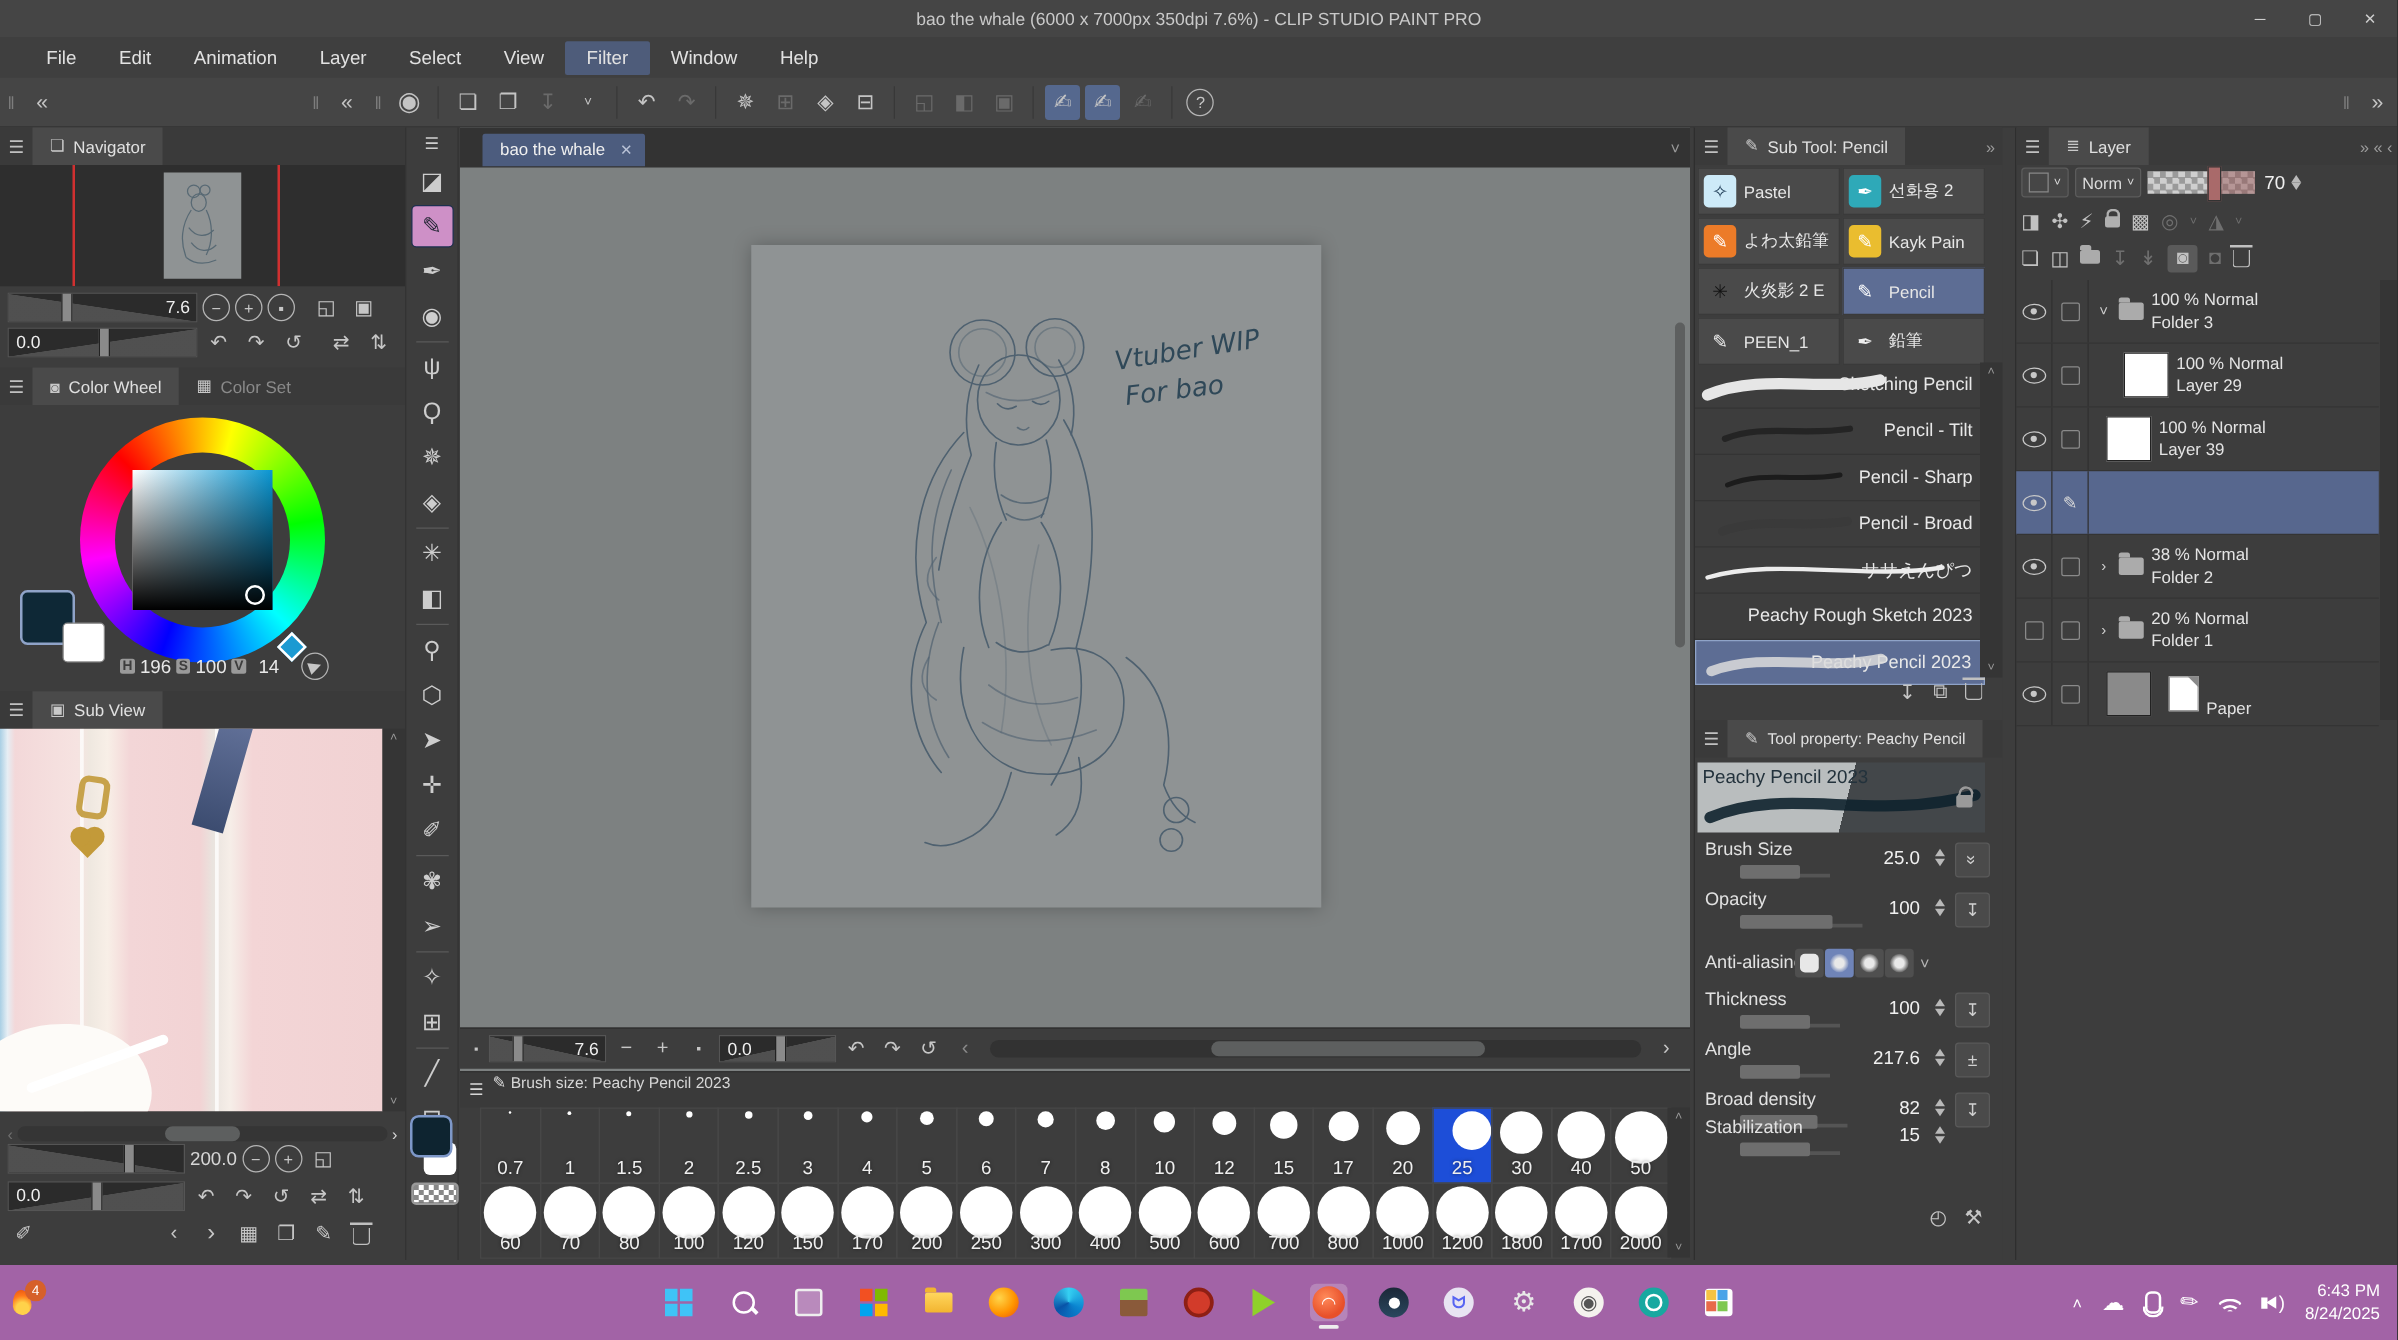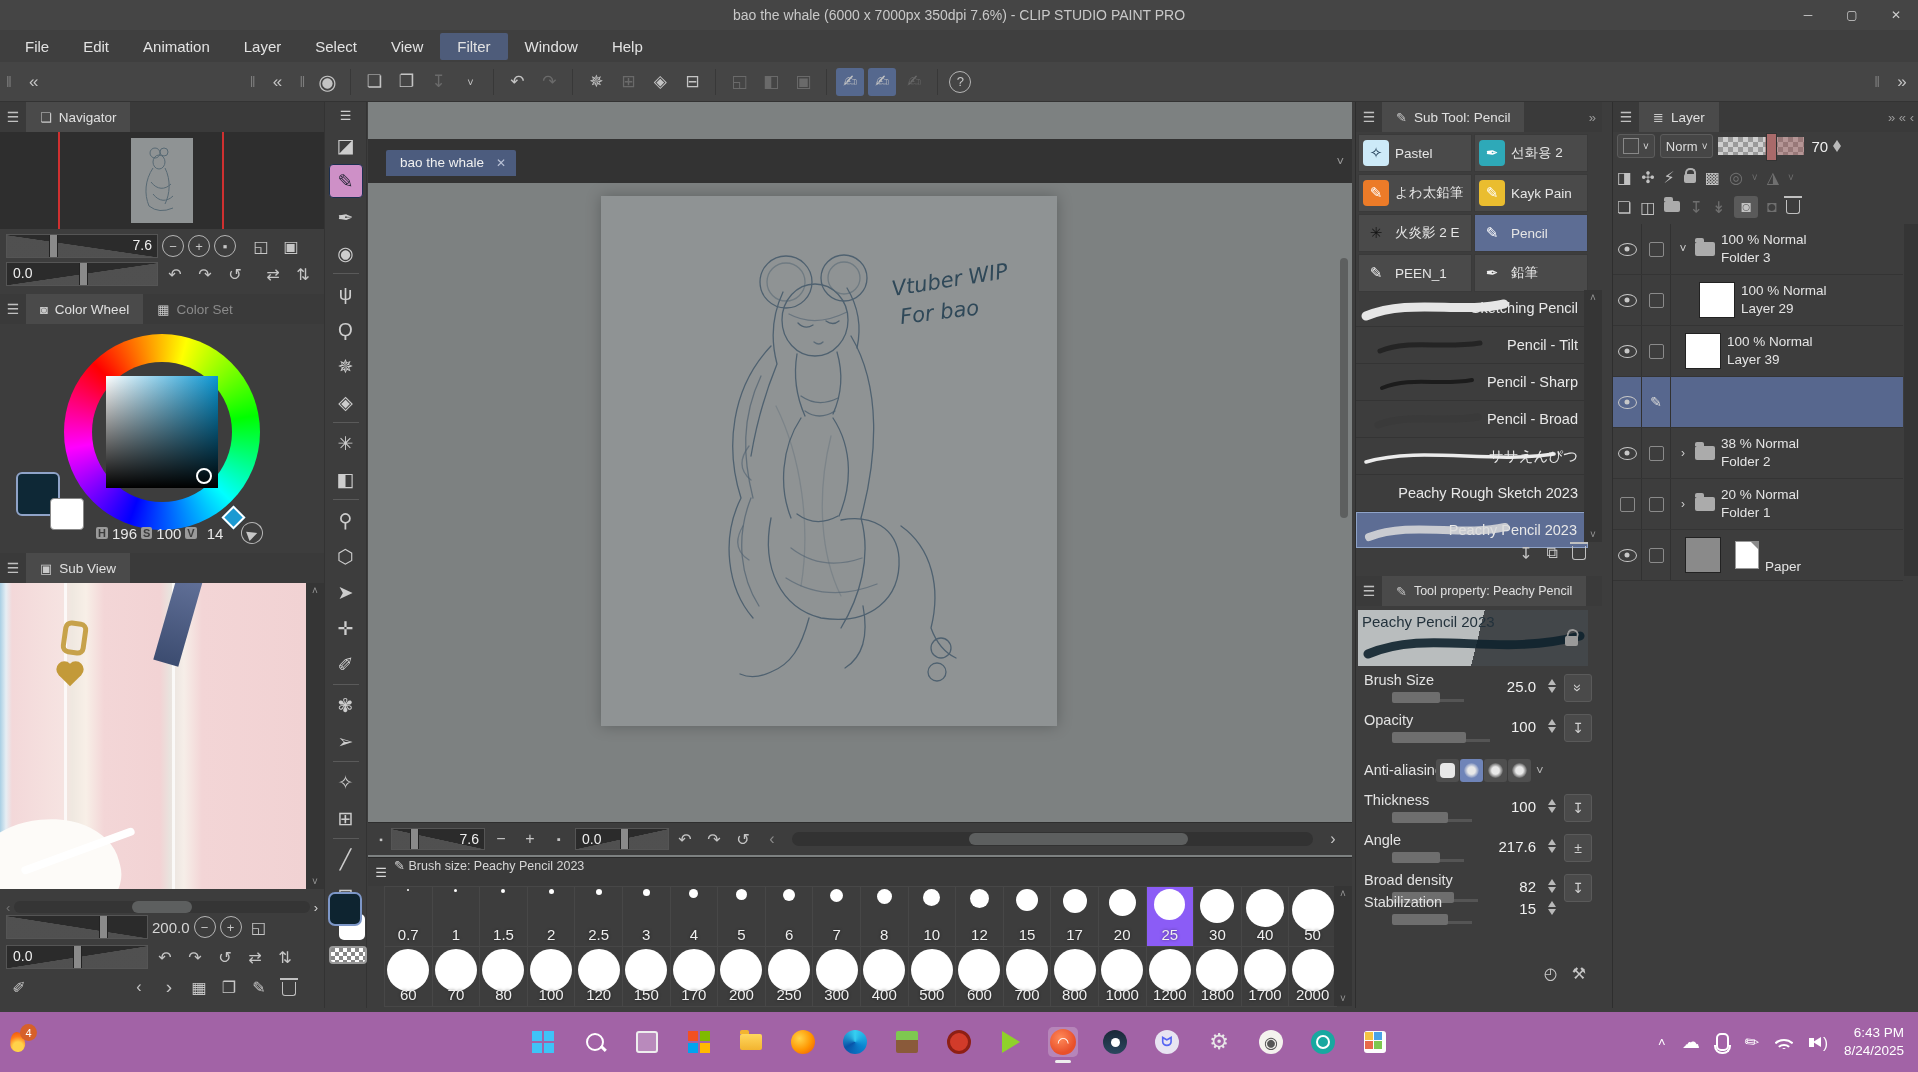--- a/index.html
+++ b/index.html
@@ -8,21 +8,21 @@
     -webkit-user-select:none;user-select:none;}
   .abs{position:absolute;}
   .row{display:flex;align-items:center;}
   .dim{color:#6f6f6f;}
   
   #titlebar{left:0;top:0;width:1918px;height:30px;background:#454545;display:flex;align-items:center;justify-content:center;}
   #titlebar .title{color:#c9c9c9;font-size:14px;}
   #wincontrols{position:absolute;right:0;top:0;height:30px;display:flex;}
   #wincontrols .wc{width:44px;height:30px;display:flex;align-items:center;justify-content:center;color:#cfcfcf;font-size:12px;}
   
-  #menubar{left:0;top:30px;width:1918px;height:32px;background:#3f3f3f;display:flex;align-items:center;padding-left:8px;box-sizing:border-box;}
+  #menubar{left:0;top:30px;width:1918px;height:32px;background:#3f3f3f;display:flex;align-items:center;padding-left:20px;box-sizing:border-box;}
   .menuitem{padding:5px 17px;font-size:15px;color:#e2e2e2;border-radius:2px;}
   .menuitem.active{background:#4e5c7a;}
   
   #toolbar{left:0;top:62px;width:1918px;height:40px;background:#454545;display:flex;align-items:center;border-bottom:1px solid #333;box-sizing:border-box;}
   .tbgrip{color:#7d7d7d;font-size:14px;margin:0 6px;}
   .tbico{width:28px;height:28px;display:flex;align-items:center;justify-content:center;font-size:17px;color:#c4c4c4;border-radius:3px;margin:0 2px;}
   .tbico.gray{color:#6a6a6a;}
   .tbico.on{background:#55688e;}
   .tbsep{width:1px;height:26px;background:#383838;margin:0 7px;}
   
@@ -72,35 +72,35 @@
   #toolstrip{left:324px;top:102px;width:43px;height:906px;background:#3d3d3d;border-left:1px solid #333;border-right:1px solid #333;box-sizing:border-box;}
   .tool{width:34px;height:34px;margin:2px auto;display:flex;align-items:center;justify-content:center;font-size:19px;color:#cdcdcd;border-radius:4px;}
   .tool.sel{background:#ce90c7;color:#2a2a3a;border:1.5px solid #1c2f4f;box-sizing:border-box;}
   .tooldiv{width:26px;height:1px;background:#5a5a5a;margin:3px auto;}
   #mainswatch{width:30px;height:30px;background:#0e2430;border:2.5px solid #7d97c8;border-radius:7px;position:absolute;left:3px;top:790px;z-index:2;}
   #subswatch{width:26px;height:26px;background:#fff;border-radius:5px;position:absolute;left:14px;top:812px;}
   #transswatch{position:absolute;left:4px;top:844px;width:34px;height:14px;border:2px solid #9a9a9a;border-radius:4px;
     background:repeating-conic-gradient(#fff 0 25%,#888 0 50%);background-size:8px 8px;}
   
   #canvasarea{left:368px;top:102px;width:984px;height:906px;background:#7d8181;}
-  #tabbar{position:absolute;left:0;top:0;width:100%;height:44px;background:#333;display:flex;align-items:center;margin-top:37px;}
+  #tabbar{position:absolute;left:0;top:0;width:100%;height:32px;background:#333;display:flex;align-items:center;}
   #doctab{height:26px;margin:3px 0 0 18px;background:#4c5c7e;display:flex;align-items:center;padding:0 10px 0 14px;gap:12px;font-size:13.5px;color:#f0f0f0;border-radius:2px 2px 0 0;}
   #doc{position:absolute;left:233px;top:94px;width:456px;height:530px;background:#8f9394;box-shadow:0 0 14px rgba(0,0,0,.25);}
   #canvscroll{position:absolute;right:2px;top:36px;bottom:186px;width:12px;}
   #canvscroll .thumb{position:absolute;left:2px;top:120px;width:8px;height:260px;background:#5d5f5f;border-radius:4px;}
   #canvbottom{position:absolute;left:0;bottom:153px;width:100%;height:33px;background:#3d3d3d;border-top:1px solid #2e2e2e;display:flex;align-items:center;padding:0 6px;box-sizing:border-box;gap:3px;}
   #hscrollbar{flex:1;height:14px;background:#323232;border-radius:7px;position:relative;margin:0 4px;}
   #hscrollbar .pill{position:absolute;left:34%;width:42%;top:1px;height:12px;background:#5d5f5f;border-radius:6px;}
   
   #brushpanel{position:absolute;left:0;bottom:0;width:100%;height:150px;background:#3d3d3d;border-top:1px solid #2a2a2a;}
   #brushhead{height:28px;display:flex;align-items:center;background:#3a3a3a;}
   #brushgrid{position:absolute;left:16px;top:28px;right:16px;bottom:2px;display:flex;flex-direction:column;}
   .brow{flex:1;display:flex;}
   .bcell{flex:1;position:relative;border:1px solid #474747;margin:0 -1px -1px 0;overflow:hidden;display:flex;flex-direction:column;align-items:center;}
-  .bcell.sel{background:#8b5cf6;}
+  .bcell.sel{background:#1d4ed8;align-items:flex-end;}
   .bcell .dot{display:block;width:var(--d);height:var(--d);background:#fff;border-radius:50%;margin-top:2px;flex:none;}
   .bcell .bnum{position:absolute;bottom:3px;width:100%;text-align:center;font-size:15px;color:#efefef;text-shadow:0 0 3px rgba(0,0,0,.5);}
   
   #subtoolpanel{left:1355px;top:102px;width:247px;height:906px;background:#3d3d3d;border-left:1px solid #2e2e2e;box-sizing:border-box;}
   #stgroups{position:absolute;left:2px;top:32px;width:230px;display:grid;grid-template-columns:1fr 1fr;gap:2px;}
   .stgroup{height:36px;background:#4a4a4a;border:1px solid #3a3a3a;display:flex;align-items:center;gap:6px;padding:0 4px;overflow:hidden;white-space:nowrap;font-size:13.5px;color:#e6e6e6;}
   .stgroup.sel{background:#5d6d94;}
   .gicon{width:26px;height:26px;flex:none;border-radius:4px;display:flex;align-items:center;justify-content:center;font-size:15px;}
   #stlist{position:absolute;left:0;top:188px;width:232px;}
   .strow{height:36px;border-bottom:1px solid #343434;position:relative;display:flex;align-items:center;justify-content:flex-end;padding-right:10px;font-size:14.5px;color:#e8e8e8;overflow:hidden;}

